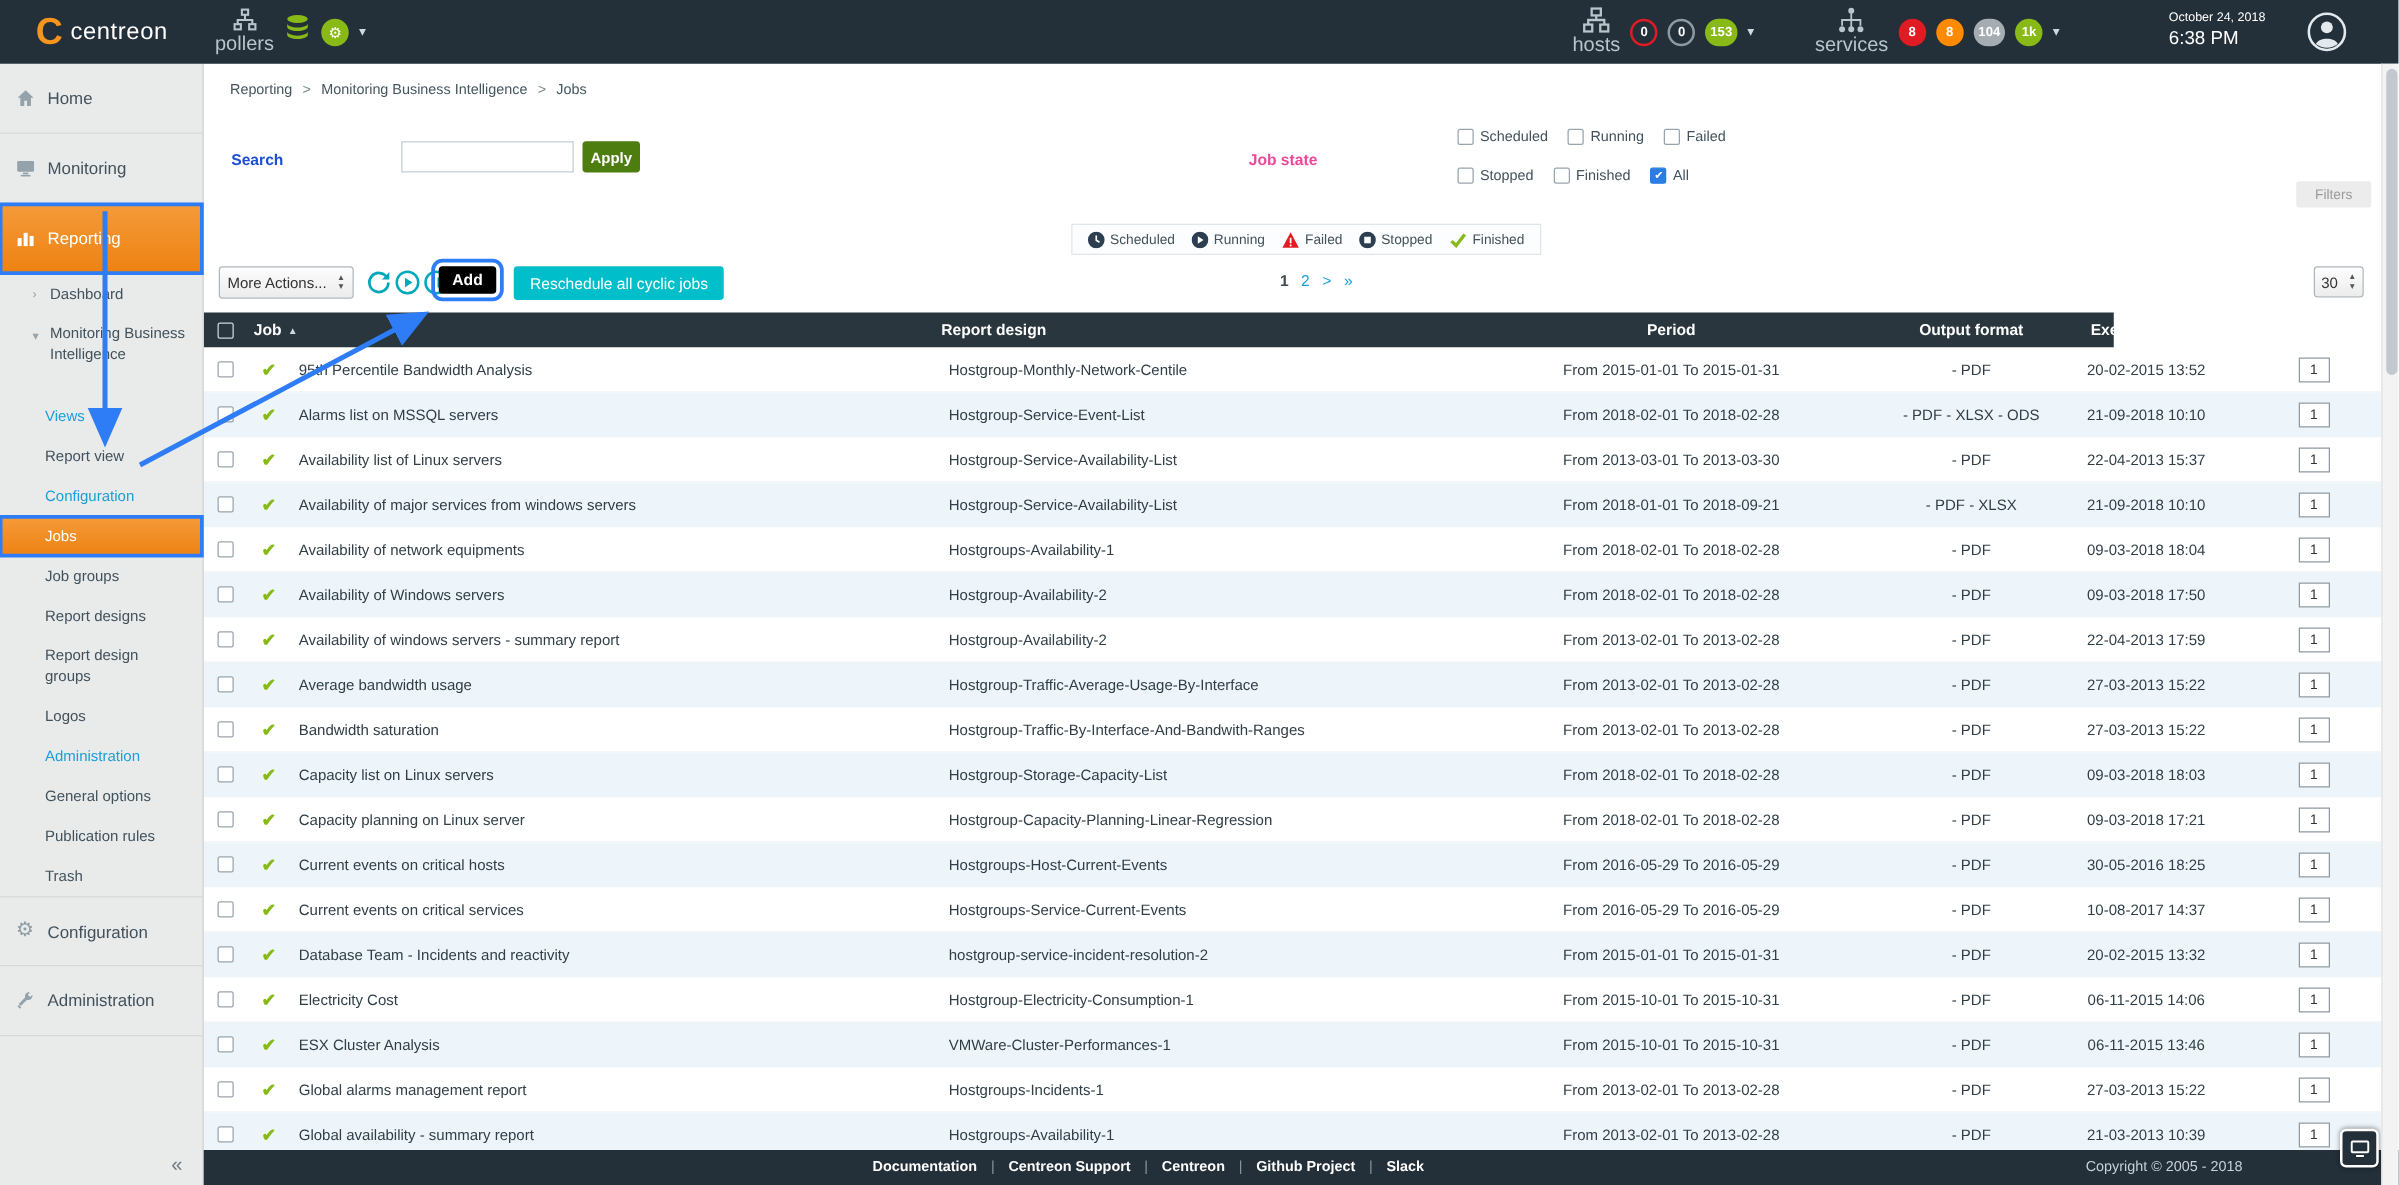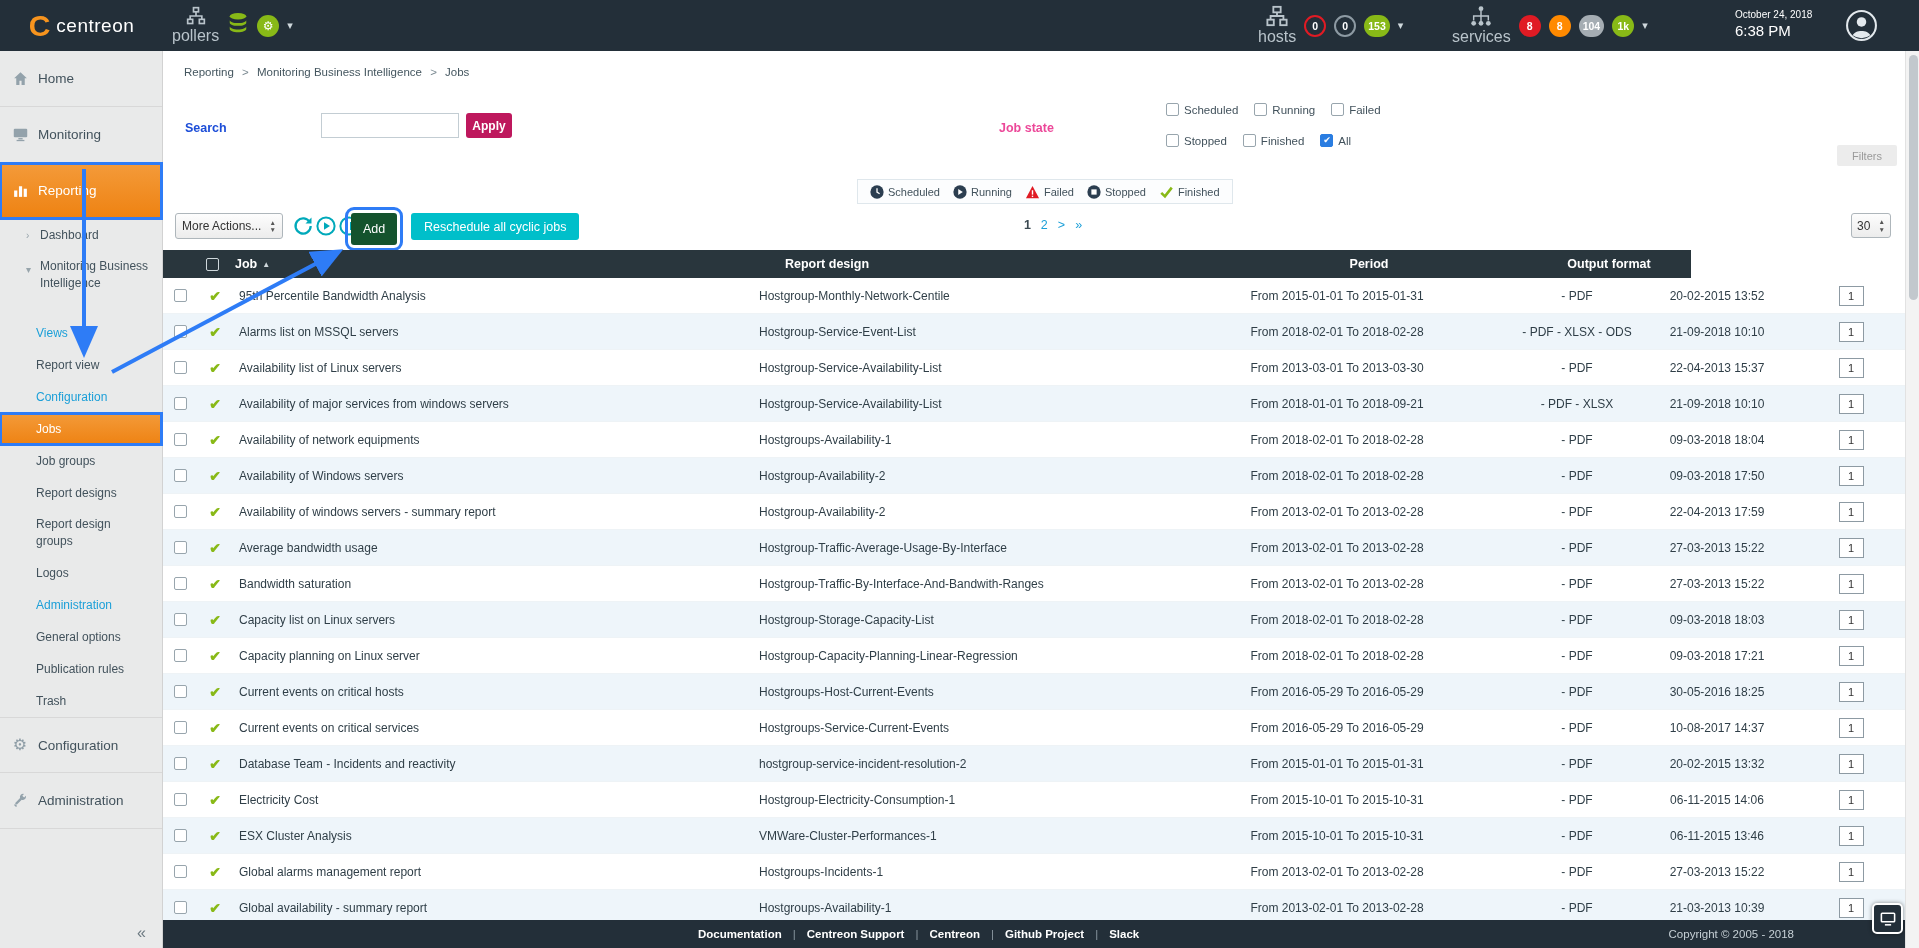--- a/index.html
+++ b/index.html
@@ -44,44 +44,44 @@
 .collapse{position:absolute;bottom:6px;right:16px;color:#6d7a82;font-size:16px;cursor:pointer;}
 .anno-box{outline:3px solid #2e7cf6;outline-offset:-2px;}
 .gear-glyph{font-size:16px;color:#8e9da6;line-height:1;}
 
 
 .content{position:absolute;left:163px;top:51px;width:1742px;height:897px;background:#fff;z-index:1;}
 .breadcrumb{position:absolute;left:21px;top:15px;font-size:11.5px;color:#44565f;}
 .breadcrumb .sep{margin:0 5px;color:#7b8a92;}
 .search-label{position:absolute;left:22px;top:70px;font-size:12.5px;font-weight:bold;color:#1d4ed8;}
 .search-input{position:absolute;left:158px;top:62px;width:138px;height:25px;border:1px solid #c3cdd3;background:#fff;padding:0 6px;font-size:12px;}
-.apply-btn{position:absolute;left:303px;top:62px;width:46px;height:25px;background:#be185d;color:#fff;border:none;border-radius:3px;font-size:12px;font-weight:bold;cursor:pointer;}
+.apply-btn{position:absolute;left:303px;top:62px;width:46px;height:25px;background:#4d7c0f;color:#fff;border:none;border-radius:3px;font-size:12px;font-weight:bold;cursor:pointer;}
 .jobstate-label{position:absolute;left:836px;top:70px;font-size:12.5px;font-weight:bold;color:#ec4899;}
 .cbrow{position:absolute;display:flex;gap:16px;}
 .cbrow1{left:1003px;top:52px;}
 .cbrow2{left:1003px;top:83px;}
 .cbitem{display:flex;align-items:center;gap:5px;font-size:11.5px;color:#42525c;cursor:pointer;}
 .cb{width:13px;height:13px;border:1px solid #98a5ad;border-radius:2px;background:#fff;display:inline-block;flex:none;}
 .cb.checked{background:#2a7de1;border-color:#2a7de1;position:relative;}
 .cb.checked::after{content:"✔";color:#fff;font-size:9px;position:absolute;left:2px;top:0;}
 .cb.dark{background:transparent;border-color:#cfd8dc;}
 .filters-chip{position:absolute;right:8px;top:94px;width:60px;height:21px;background:#ececec;color:#9a9a9a;font-size:11px;display:flex;align-items:center;justify-content:center;border-radius:2px;cursor:pointer;}
 .legend{position:absolute;left:694px;top:128px;height:25px;display:flex;align-items:center;gap:13px;padding:0 12px;border:1px solid #dfe7ec;background:#fcfdfe;font-size:11px;color:#42525c;}
 .lg-item{display:flex;align-items:center;gap:4px;}
 .more-actions{position:absolute;left:12px;top:162px;width:108px;height:26px;border:1px solid #aeb6bb;border-radius:3px;background:linear-gradient(#fdfdfd,#ececec);display:flex;align-items:center;justify-content:space-between;padding:0 6px;font-size:12px;color:#333;cursor:pointer;}
 .selarrows{display:flex;flex-direction:column;font-size:6.5px;color:#555;line-height:1.1;}
 .tb-ic{position:absolute;top:165px;width:20px;height:20px;cursor:pointer;}
 .ic-refresh{left:130px;}.ic-play{left:153px;}.ic-pause{left:176px;}
-.add-btn{position:absolute;left:188px;top:162px;width:46px;height:32px;background:#14532d;color:#fff;border:none;border-radius:3px;font-size:12.5px;font-weight:normal;cursor:pointer;outline:3px solid #2e7cf6;outline-offset:3px;}
+.add-btn{position:absolute;left:188px;top:162px;width:46px;height:22px;background:#000000;color:#fff;border:none;border-radius:3px;font-size:12.5px;font-weight:bold;cursor:pointer;outline:3px solid #2e7cf6;outline-offset:3px;}
 .resched-btn{position:absolute;left:248px;top:162px;height:27px;padding:0 13px;background:#00bfca;color:#fff;border:none;border-radius:3px;font-size:12.5px;cursor:pointer;}
 .pagination{position:absolute;left:830px;top:167px;width:120px;display:flex;justify-content:center;gap:10px;font-size:12.5px;}
 .pg-cur{color:#3c4a52;font-weight:bold;}
 .pg-link{color:#1b9fd8;cursor:pointer;}
 .pagesize{position:absolute;left:1688px;top:162px;width:40px;height:25px;border:1px solid #aeb6bb;border-radius:3px;background:linear-gradient(#fdfdfd,#ececec);display:flex;align-items:center;justify-content:space-between;padding:0 5px;font-size:12px;color:#333;cursor:pointer;}
-.thead{position:absolute;left:0;top:199px;width:1528px;height:28px;background:#29363d;display:grid;grid-template-columns:34px 36px 520px 404px 360px 120px 160px 108px;align-items:center;color:#fff;font-size:12.5px;font-weight:bold;padding-left:32px;}
+.thead{position:absolute;left:0;top:199px;width:1528px;height:28px;background:#29363d;display:grid;grid-template-columns:34px 36px 520px 404px 360px 120px 160px 108px;align-items:center;color:#fff;font-size:12.5px;font-weight:bold;}
 .th-job{grid-column:2/4;display:flex;align-items:center;gap:5px;padding-left:6px;}
 .sort-caret{font-size:8px;color:#cfd8dc;}
 .th-center{text-align:center;}
 .th-cb{display:flex;justify-content:center;}
 .tbody{position:absolute;left:0;top:227px;width:1742px;height:648px;}
 .trow{display:grid;grid-template-columns:34px 36px 520px 404px 360px 120px 160px 108px;align-items:center;height:36px;font-size:12px;color:#2f3e47;border-bottom:1px solid #eef3f6;background:#fff;}
 .trow:nth-of-type(even){background:#eef5fa;}
 .cell-cb{display:flex;justify-content:center;}
 .ok-check{color:#88b917;font-weight:bold;font-size:14px;text-align:center;display:block;}
 .cell-job,.cell-design{padding-left:6px;overflow:hidden;white-space:nowrap;}

